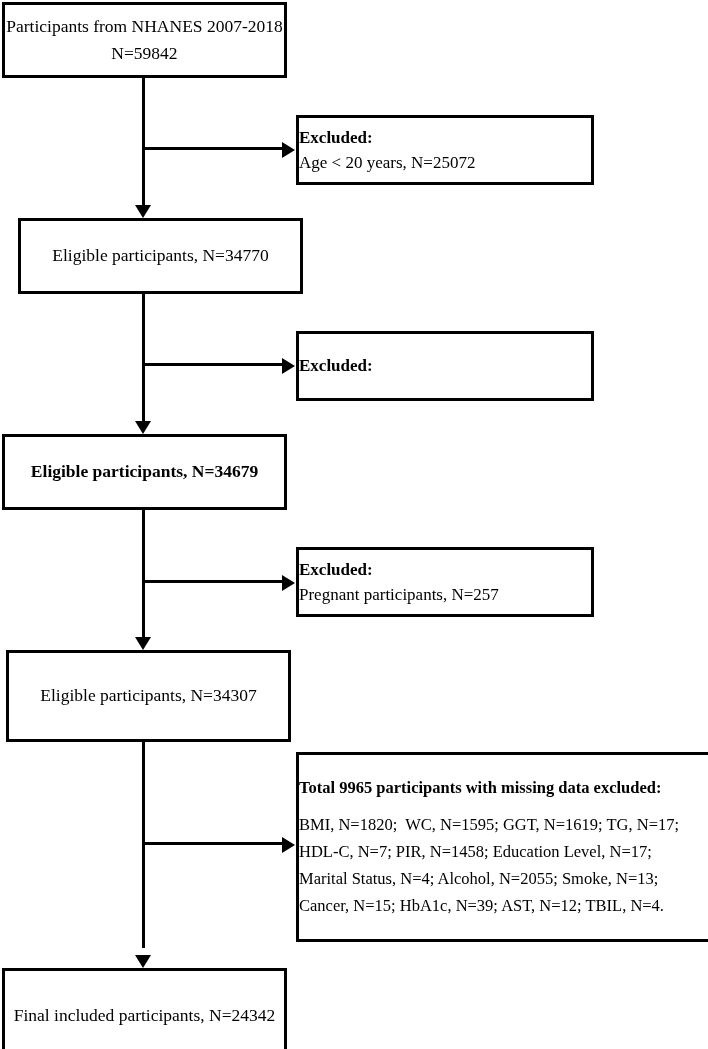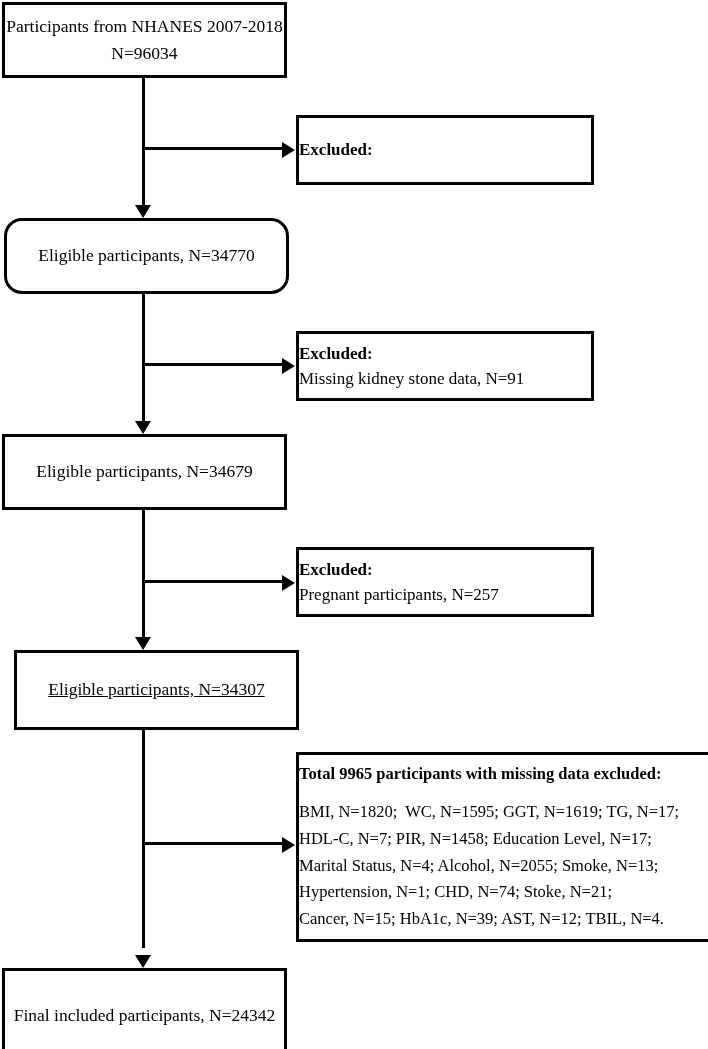--- a/index.html
+++ b/index.html
@@ -108,55 +108,54 @@
   <div class="hline" style="left:142px; top:580px; width:142px;"></div>
   <div class="arrow-right" style="left:282px; top:575px;"></div>
 
   <div class="vline" style="left:142px; top:726px; height:222px;"></div>
   <div class="arrow-down" style="left:135px; top:955px;"></div>
   <div class="hline" style="left:142px; top:842px; width:142px;"></div>
   <div class="arrow-right" style="left:282px; top:837px;"></div>
 
   <div class="box main" style="left:2px; top:2px; width:285px; height:76px;">
     <div class="line">Participants from NHANES 2007-2018</div>
-    <div class="line">N=96034</div>
+    <div class="line">N=59842</div>
   </div>
 
-  <div class="box main" style="left:4px; top:218px; width:285px; height:76px;border-radius:18px;">
+  <div class="box main" style="left:18px; top:218px; width:285px; height:76px;">
     <div class="line">Eligible participants, N=34770</div>
   </div>
 
-  <div class="box main" style="left:2px; top:434px; width:285px; height:76px;">
+  <div class="box main" style="left:2px; top:434px; width:285px; height:76px;font-weight:bold;">
     <div class="line">Eligible participants, N=34679</div>
   </div>
 
-  <div class="box main" style="left:14px; top:650px; width:285px; height:80px;text-decoration:underline;">
+  <div class="box main" style="left:6px; top:650px; width:285px; height:92px;">
     <div class="line">Eligible participants, N=34307</div>
   </div>
 
   <div class="box main" style="left:2px; top:968px; width:285px; height:96px;">
     <div class="line">Final included participants, N=24342</div>
   </div>
 
   <div class="box excl" style="left:296px; top:115px; width:298px; height:70px;">
     <div class="line hdr">Excluded:</div>
+    <div class="line">Age &lt; 20 years, N=25072</div>
   </div>
 
   <div class="box excl" style="left:296px; top:331px; width:298px; height:70px;">
     <div class="line hdr">Excluded:</div>
-    <div class="line">Missing kidney stone data, N=91</div>
   </div>
 
   <div class="box excl" style="left:296px; top:547px; width:298px; height:70px;">
     <div class="line hdr">Excluded:</div>
     <div class="line">Pregnant participants, N=257</div>
   </div>
 
   <div class="box excl big" style="left:296px; top:752px; width:438px; height:190px;font-family:Liberation Serif, serif;">
     <div class="line hdr">Total 9965 participants with missing data excluded:</div>
     <div class="line">BMI, N=1820;  WC, N=1595; GGT, N=1619; TG, N=17;</div>
     <div class="line">HDL-C, N=7; PIR, N=1458; Education Level, N=17;</div>
     <div class="line">Marital Status, N=4; Alcohol, N=2055; Smoke, N=13;</div>
-    <div class="line">Hypertension, N=1; CHD, N=74; Stoke, N=21;</div>
     <div class="line">Cancer, N=15; HbA1c, N=39; AST, N=12; TBIL, N=4.</div>
   </div>
 
 </div>
 
 </body></html>

